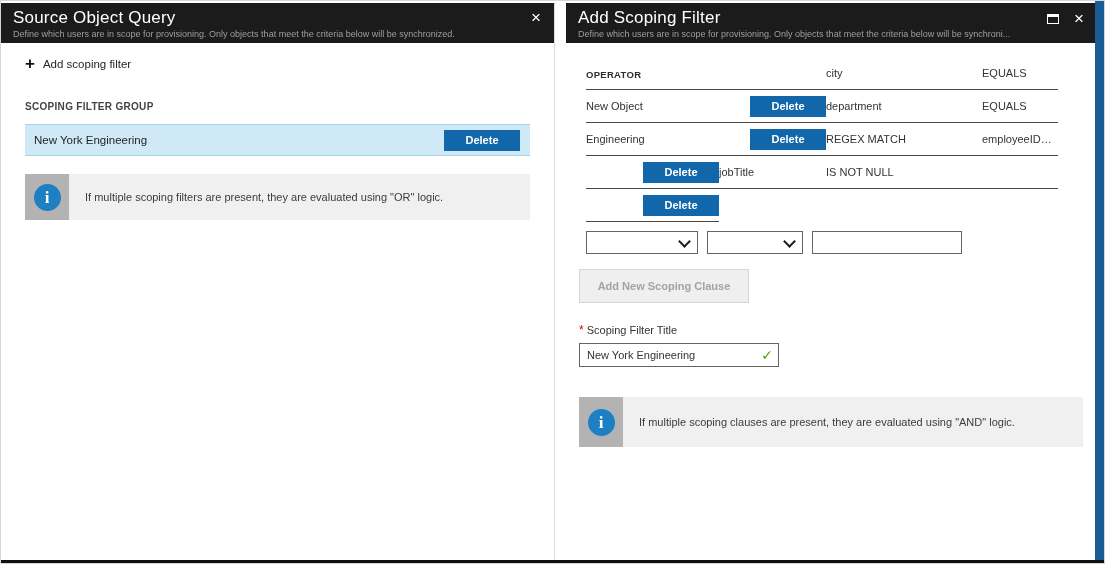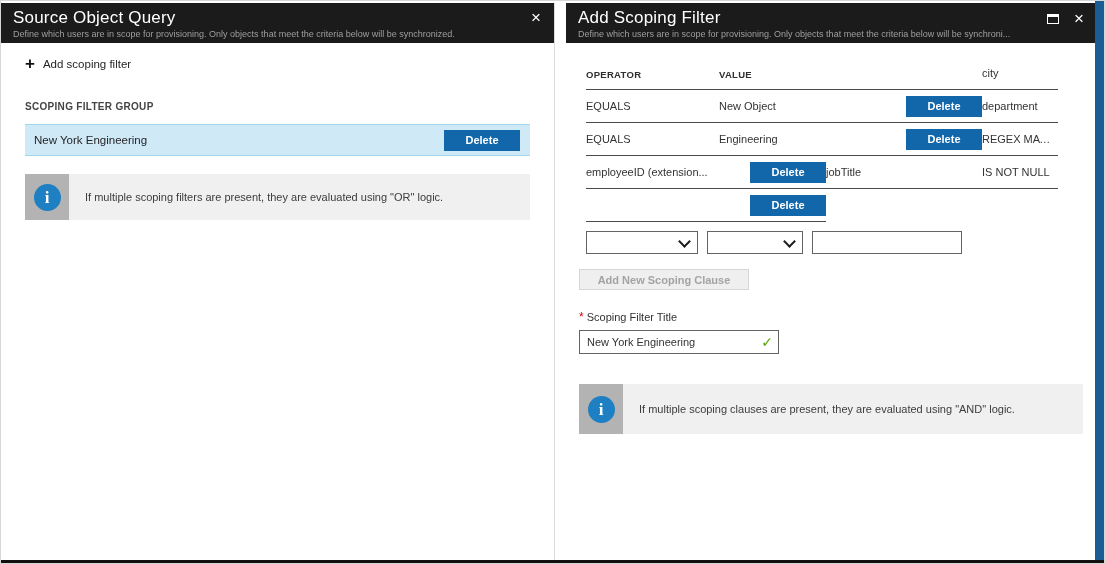--- a/index.html
+++ b/index.html
@@ -63,21 +63,21 @@
   .new-clause-row { display:flex; gap:9px; margin:9px 0 0 20px; align-items:center; }
   .select-box { position:relative; width:112px; height:23px; background:#ffffff;
                 border:1px solid #646464; box-sizing:border-box; cursor:pointer; }
   .select-box.op { width:96px; }
   .chev { position:absolute; right:8px; top:5px; width:7px; height:7px;
           border-right:2px solid #1a1a1a; border-bottom:2px solid #1a1a1a;
           transform:rotate(45deg); }
   .new-value-input { width:150px; height:23px; border:1px solid #646464; box-sizing:border-box;
                      font-family:inherit; font-size:11px; padding:0 6px; color:#333; }
 
-  .btn-add-clause { display:block; margin:15px 0 0 13px; width:170px; height:21px;
+  .btn-add-clause { display:block; margin:15px 0 0 13px; width:170px; height:34px;
                     background:#efefef; border:1px solid #d6d6d6; color:#a3a3a3;
                     font-weight:bold; font-size:11px; font-family:inherit; }
 
   .title-label { margin:20px 0 0 13px; font-size:11px; color:#333333; }
   .required { color:#dd0000; margin-right:3px; font-size:12px; }
   .title-wrap { position:relative; width:200px; margin:6px 0 0 13px; }
   .title-input { width:100%; height:24px; border:1px solid #646464; box-sizing:border-box;
                  padding:0 22px 0 7px; font-family:inherit; font-size:11px; color:#333333; }
   .checkmark { position:absolute; right:6px; top:4px; color:#57a300; font-size:14px; font-weight:bold; }
 
@@ -129,21 +129,20 @@
       <div class="header-icons">
         <span class="maximize-icon"></span>
         <span class="icon-close-inline">×</span>
       </div>
     </header>
 
     <div class="blade-body">
 
       <div class="clause-table">
         <div class="th">OPERATOR</div>
-        <div class="th">VALUE</div>
         <div class="th"></div>
 
         <div class="td">city</div>
         <div class="td">EQUALS</div>
         <div class="td">New Object</div>
         <div class="td-action">
           <button class="btn-delete">Delete</button>
         </div>
 
         <div class="td">department</div>

